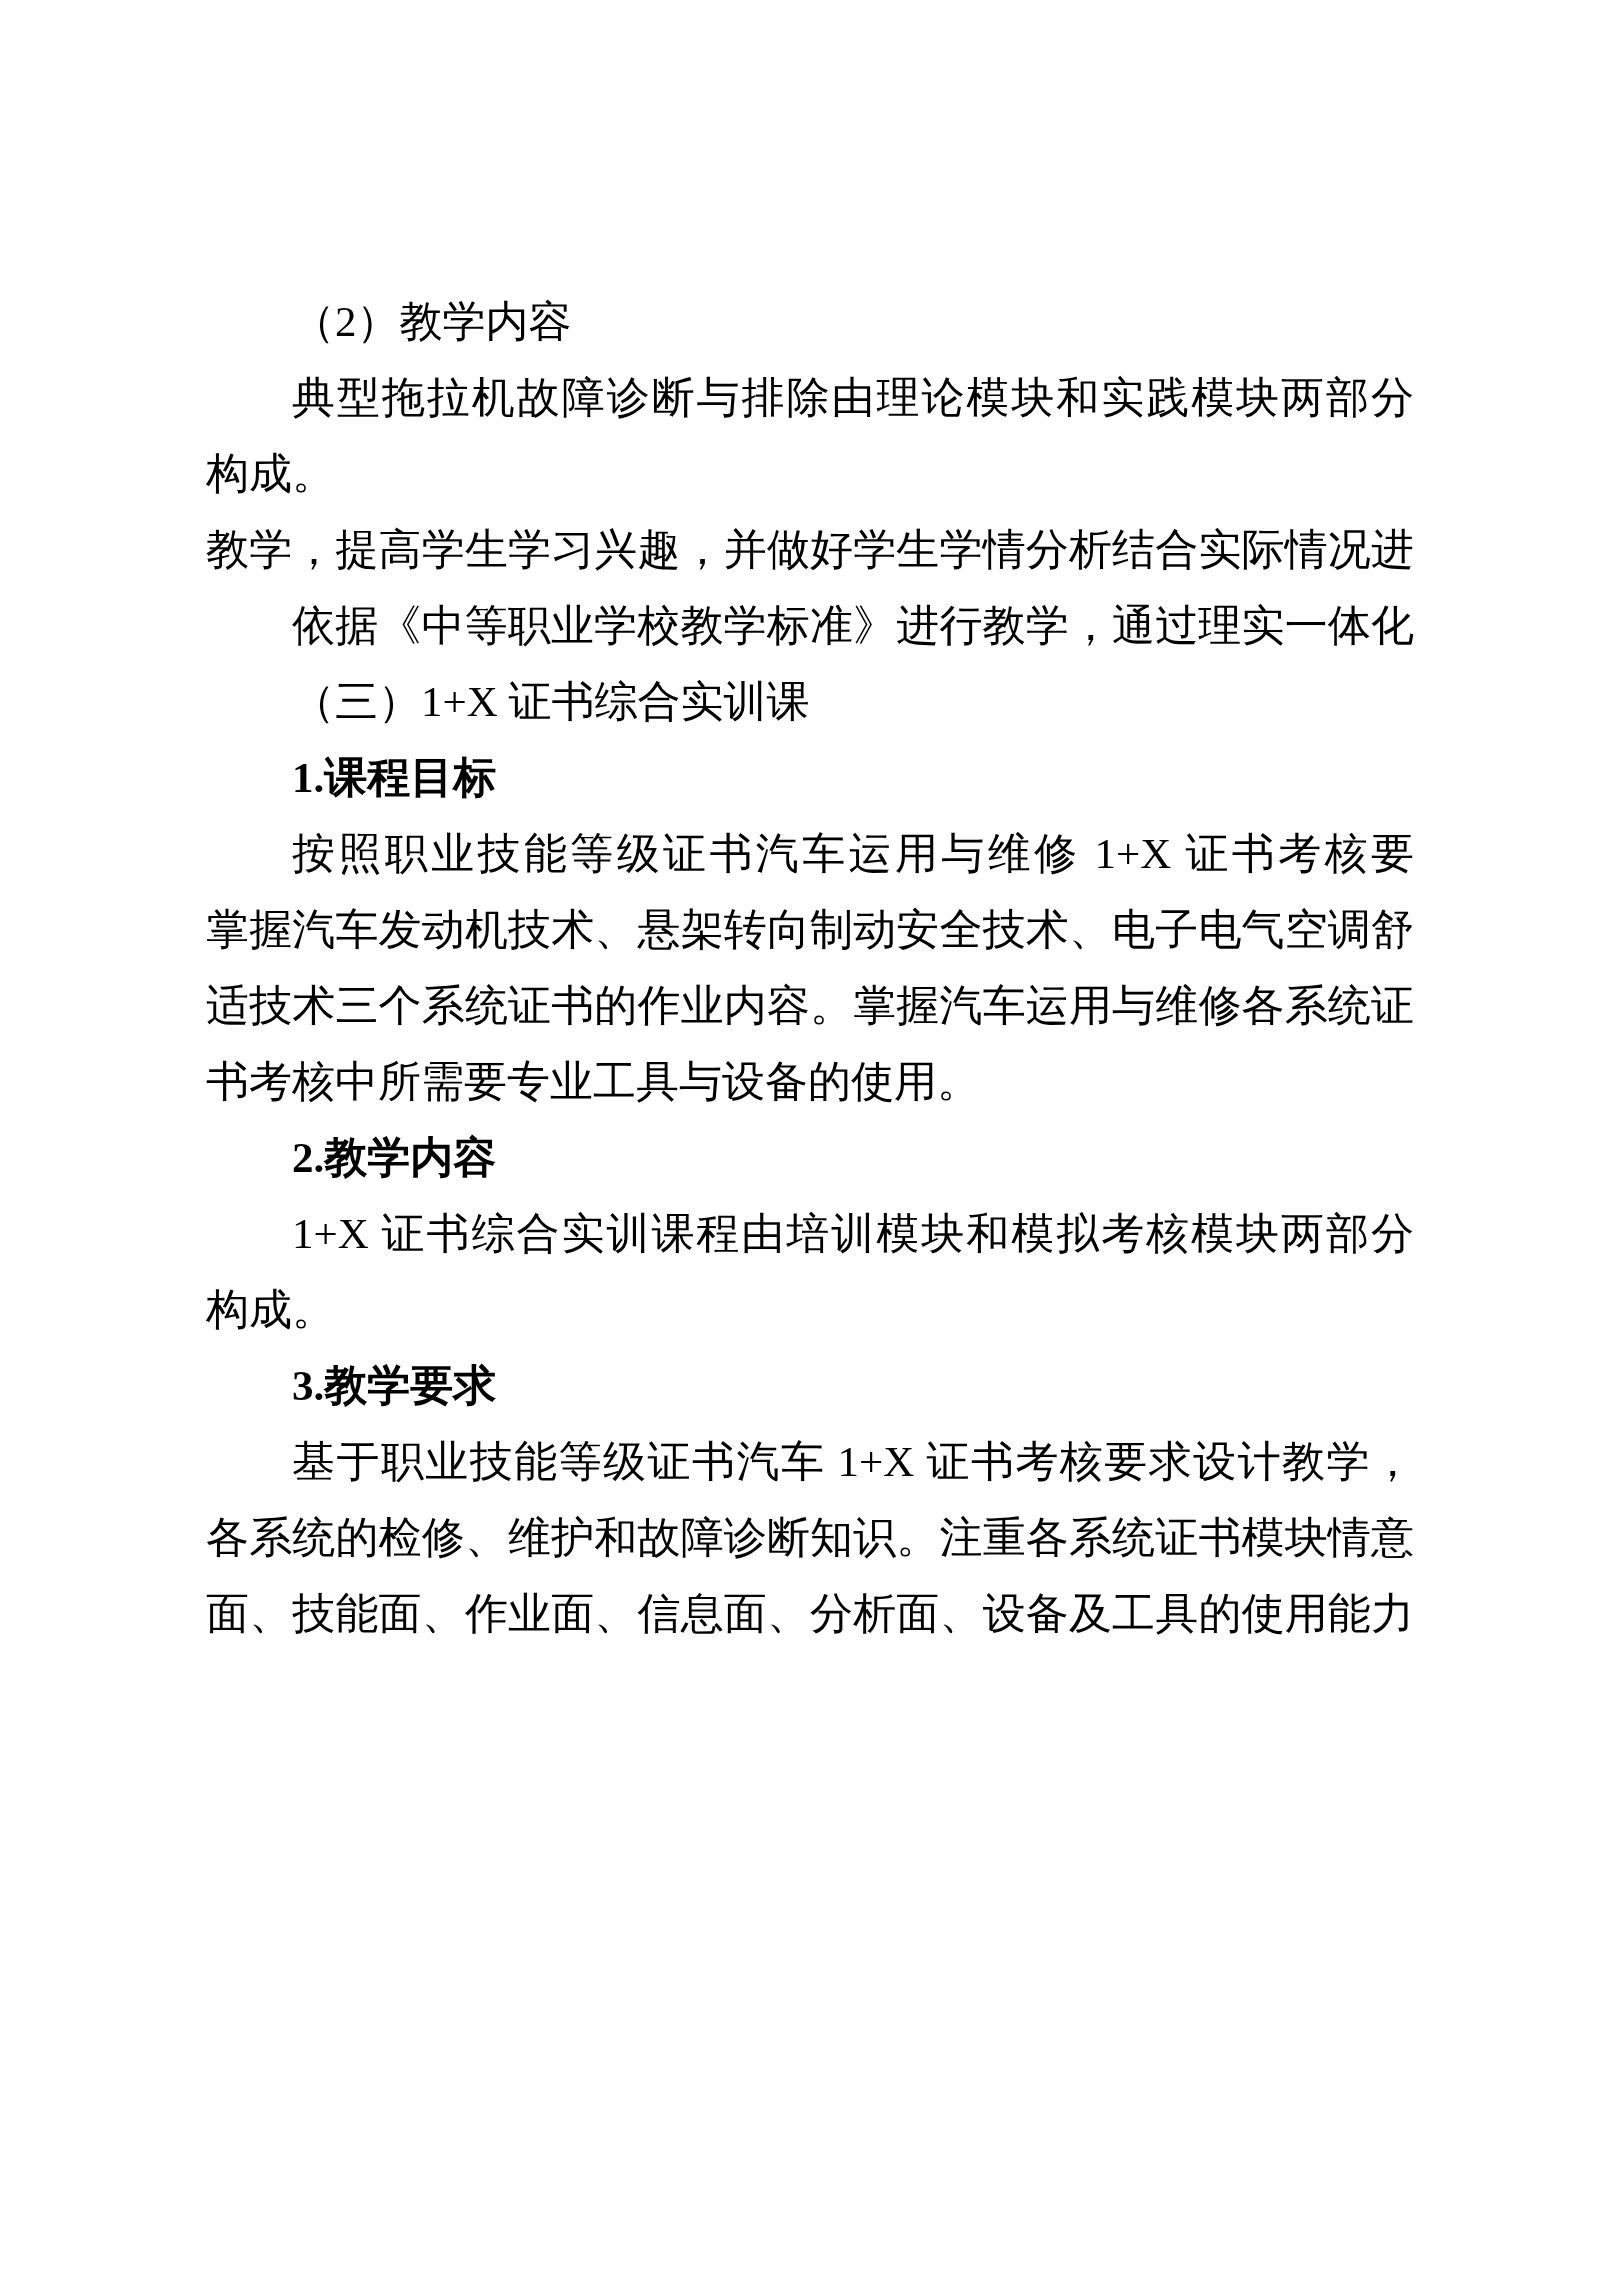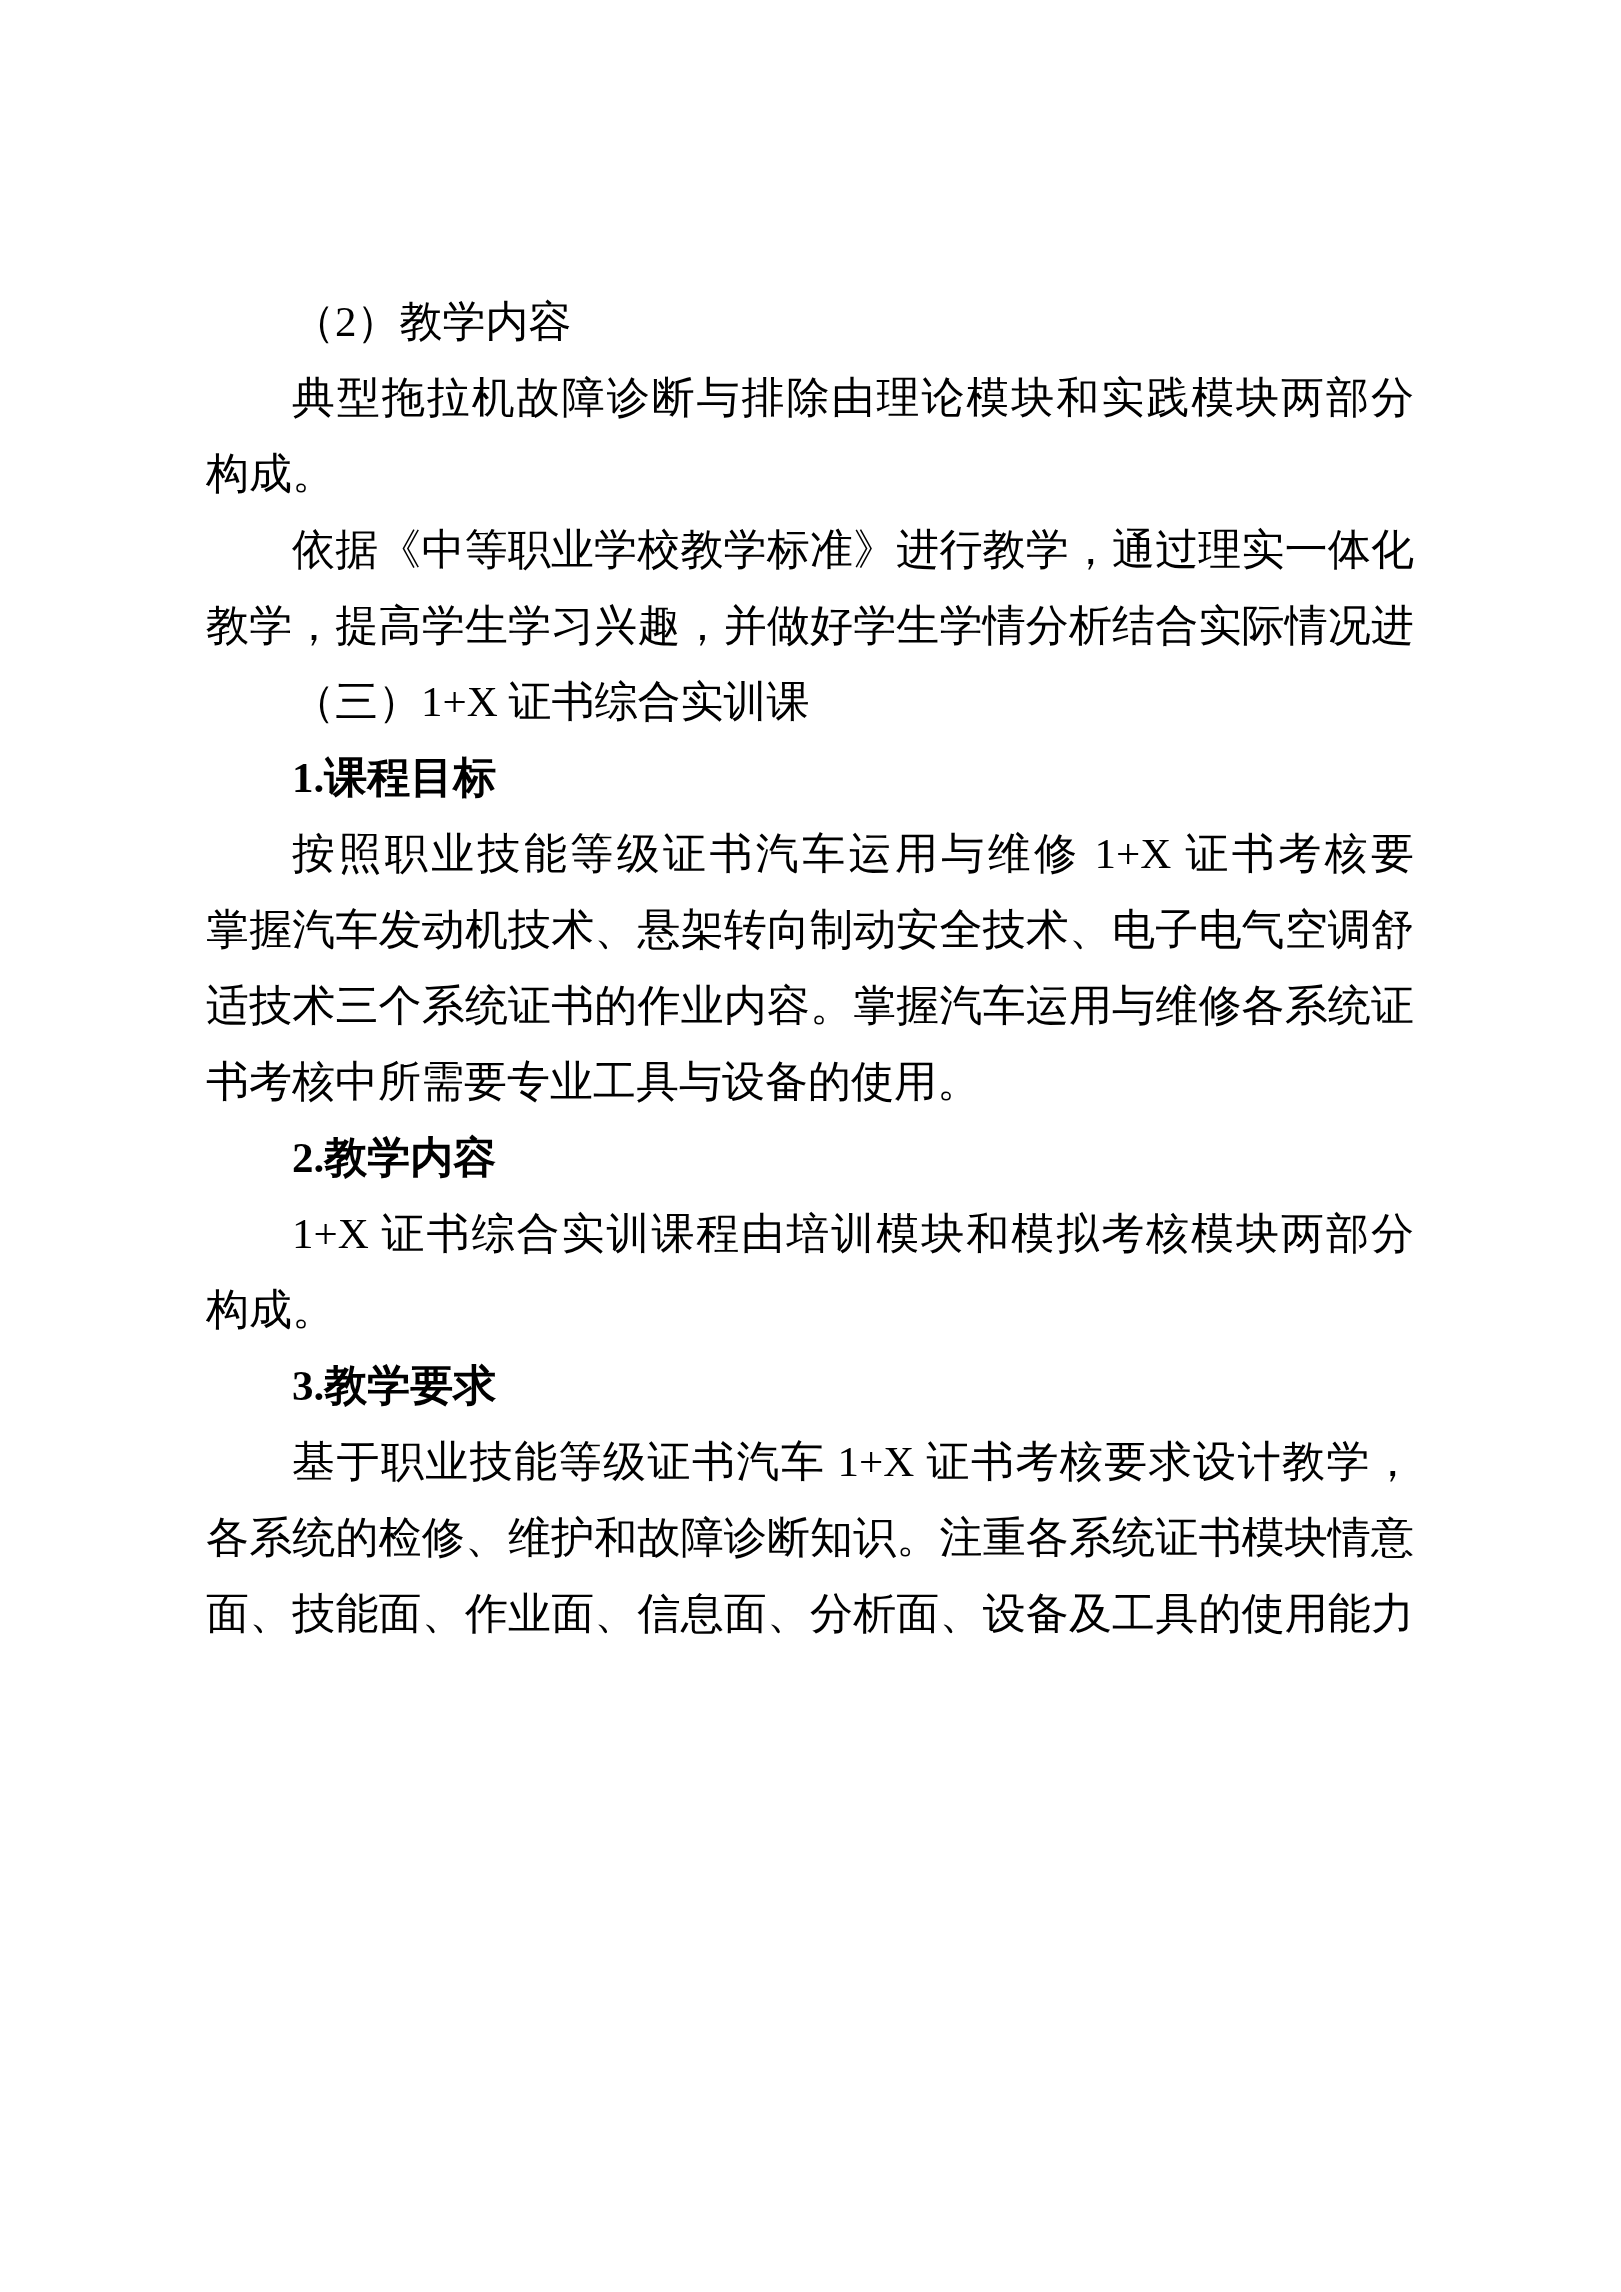--- a/index.html
+++ b/index.html
@@ -54,22 +54,22 @@
   }
 </style>
 </head>
 <body>
 
 <div class="page">
   <div class="content">
       <div class="line indent">（2）教学内容</div>
       <div class="line indent fill">典型拖拉机故障诊断与排除由理论模块和实践模块两部分</div>
       <div class="line">构成。</div>
+      <div class="line fill">教学，提高学生学习兴趣，并做好学生学情分析结合实际情况进</div>
       <div class="line indent fill">依据《中等职业学校教学标准》进行教学，通过理实一体化</div>
-      <div class="line fill">教学，提高学生学习兴趣，并做好学生学情分析结合实际情况进</div>
       <div class="line indent">（三）1+X 证书综合实训课</div>
       <div class="line indent bold">1.课程目标</div>
       <div class="line indent fill">按照职业技能等级证书汽车运用与维修 1+X 证书考核要求，</div>
       <div class="line fill">掌握汽车发动机技术、悬架转向制动安全技术、电子电气空调舒</div>
       <div class="line fill">适技术三个系统证书的作业内容。掌握汽车运用与维修各系统证</div>
       <div class="line">书考核中所需要专业工具与设备的使用。</div>
       <div class="line indent bold">2.教学内容</div>
       <div class="line indent fill">1+X 证书综合实训课程由培训模块和模拟考核模块两部分</div>
       <div class="line">构成。</div>
       <div class="line indent bold">3.教学要求</div>

